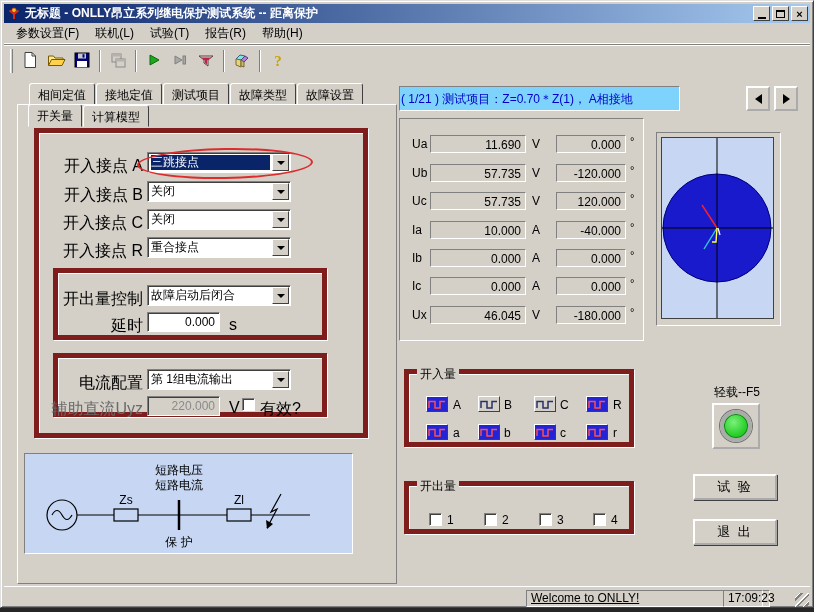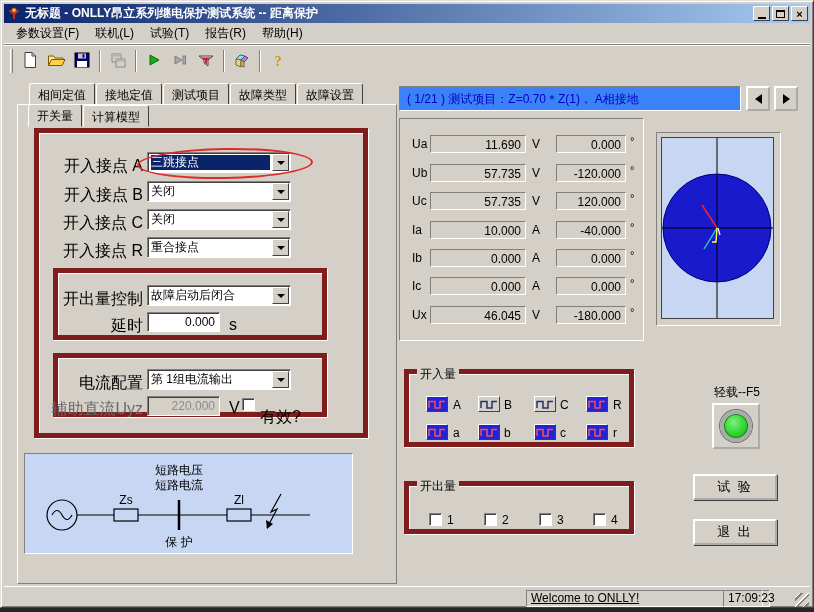--- a/index.html
+++ b/index.html
@@ -57,23 +57,23 @@
   .arrow-down{width:0;height:0;border-left:4px solid transparent;border-right:4px solid transparent;border-top:4px solid #000;}
   .edit{position:absolute;height:20px;background:#fff;border:1px solid;border-color:#808080 #fff #fff #808080;
         box-shadow:inset 1px 1px 0 #404040;font-size:12px;text-align:right;padding:2px 4px 0 0;color:#000;}
   .edit.disabled{background:#D4D0C8;color:#8a8a8a;}
   .checkbox{position:absolute;width:13px;height:13px;background:#fff;border:1px solid;
             border-color:#808080 #fff #fff #808080;box-shadow:inset 1px 1px 0 #404040;}
   .red-ellipse{position:absolute;left:136px;top:147px;width:176px;height:31px;border:2px solid #DE2B2B;
                border-radius:50%;transform:rotate(-1deg);pointer-events:none;z-index:9;}
 
   
-  .info-panel{position:absolute;left:398px;top:85px;width:342px;height:25px;background:#3b82f6;
+  .info-panel{position:absolute;left:398px;top:85px;width:281px;height:25px;background:#7dd3fc;
               border:1px solid;border-color:#808080 #fff #fff #808080;font-size:12px;color:#0000C8;
-              line-height:24px;padding-left:7px;white-space:nowrap;}
+              line-height:24px;padding-left:1px;white-space:nowrap;}
   .nav-btn{position:absolute;width:24px;height:25px;background:#D4D0C8;border:2px outset #fff;
            display:flex;align-items:center;justify-content:center;padding:0;}
   .tri-l{width:0;height:0;border-top:5px solid transparent;border-bottom:5px solid transparent;border-right:7px solid #000;}
   .tri-r{width:0;height:0;border-top:5px solid transparent;border-bottom:5px solid transparent;border-left:7px solid #000;}
   .values-panel{position:absolute;left:398px;top:117px;width:245px;height:223px;
                 border:1px solid;border-color:#808080 #fff #fff #808080;}
   .mrow{position:absolute;left:0;height:18px;width:100%;}
   .mname{position:absolute;left:12px;top:2px;font-size:12px;}
   .vfield{position:absolute;height:18px;background:#D4D0C8;border:1px solid;border-color:#808080 #fff #fff #808080;
           font-size:12px;text-align:right;padding:2px 4px 0 0;}
@@ -291,21 +291,21 @@
   <div class="combo" style="left:146px;top:368px;width:144px;">
     <span class="txt">第 1组电流输出</span>
     <span class="dbtn">
           <span class="arrow-down"></span>
         </span>
   </div>
   <span class="flabel r-label" style="left:30px;top:398px;width:112px;color:#6a6a6a;">辅助直流Uyz</span>
   <div class="edit disabled" style="left:146px;top:395px;width:73px;">220.000</div>
   <span class="flabel" style="left:228px;top:398px;">V</span>
   <span class="checkbox" style="left:241px;top:397px;"></span>
-  <span class="flabel" style="left:259px;top:398px;margin-top:8px;">有效?</span>
+  <span class="flabel" style="left:259px;top:398px;">有效?</span>
 
   <div class="circuit-panel">
     <svg width="327" height="99" viewBox="0 0 327 99">
       <circle cx="37" cy="61" r="15" fill="none" stroke="#000" stroke-width="1.2"></circle>
       <path d="M27 61 Q32 52 37 61 Q42 70 47 61" fill="none" stroke="#000" stroke-width="1.2"></path>
       <line x1="52" y1="61" x2="285" y2="61" stroke="#000" stroke-width="1.2"></line>
       <rect x="89" y="55" width="24" height="12" fill="#C7D7F3" stroke="#000" stroke-width="1.2"></rect>
       <rect x="202" y="55" width="24" height="12" fill="#C7D7F3" stroke="#000" stroke-width="1.2"></rect>
       <line x1="154" y1="46" x2="154" y2="76" stroke="#000" stroke-width="2.5"></line>
       <text x="101" y="50" font-size="12" text-anchor="middle" fill="#000">Zs</text>

